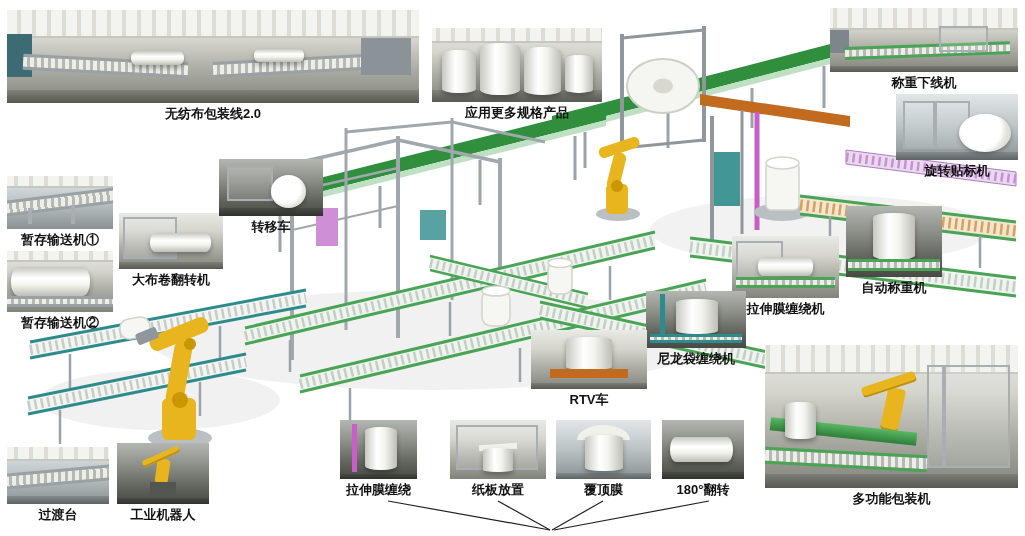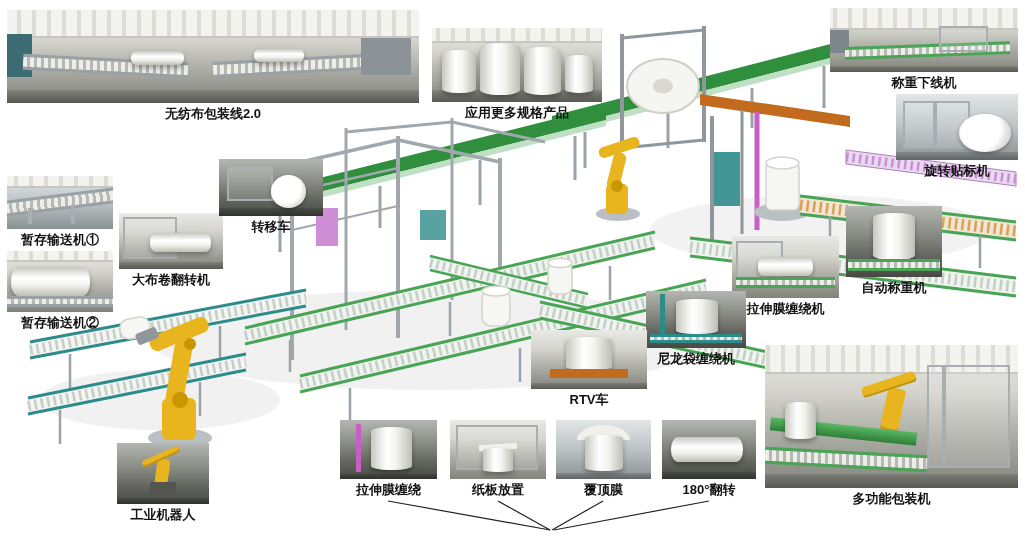--- a/index.html
+++ b/index.html
@@ -323,33 +323,41 @@
 
   <figure class="callout" style="left:219px;top:159px;width:104px">
     <div class="photo dark" style="height:57px">
       <i class="frame" style="left:8%;top:12%;width:44%;height:62%"></i>
       <i class="rollend" style="left:50%;top:28%;width:34%;height:58%"></i>
       <i class="floor" style="height:14%"></i>
     </div>
     <figcaption class="cap">转移车</figcaption>
   </figure>
 
+  <figure class="callout" style="left:7px;top:447px;width:102px">
+    <div class="photo cool" style="height:57px">
+      <i class="ceil" style="height:24%"></i>
+      <i class="rollers gray" style="left:-2%;top:38%;width:104%;height:28%;transform:rotate(-5deg)"></i>
+      <i class="floor" style="height:14%"></i>
+    </div>
+    <figcaption class="cap">过渡台</figcaption>
+  </figure>
 
   <figure class="callout" style="left:117px;top:443px;width:92px">
     <div class="photo dark" style="height:61px">
       <i class="arm" style="left:42%;top:26%;width:14%;height:42%;transform:rotate(8deg)"></i>
       <i class="arm" style="left:26%;top:16%;width:44%;height:12%;transform:rotate(-24deg)"></i>
       <i class="block" style="left:36%;top:64%;width:28%;height:22%;background:#535650"></i>
       <i class="floor" style="height:10%"></i>
     </div>
     <figcaption class="cap">工业机器人</figcaption>
   </figure>
 
 
-  <figure class="callout" style="left:340px;top:420px;width:97px">
+  <figure class="callout" style="left:340px;top:420px;width:77px">
     <div class="photo dark" style="height:59px">
       <i class="mast" style="left:16%;top:6%;height:82%"></i>
       <i class="rollv" style="left:32%;top:12%;width:42%;height:72%"></i>
       <i class="floor" style="height:8%"></i>
     </div>
     <figcaption class="cap">拉伸膜缠绕</figcaption>
   </figure>
 
   <figure class="callout" style="left:450px;top:420px;width:96px">
     <div class="photo" style="height:59px">
@@ -362,21 +370,21 @@
 
   <figure class="callout" style="left:556px;top:420px;width:95px">
     <div class="photo cool" style="height:59px">
       <i class="block white" style="left:22%;top:8%;width:56%;height:26%;border-radius:50% 50% 0 0/100% 100% 0 0"></i>
       <i class="rollv" style="left:30%;top:26%;width:40%;height:60%"></i>
       <i class="floor" style="height:10%"></i>
     </div>
     <figcaption class="cap">覆顶膜</figcaption>
   </figure>
 
-  <figure class="callout" style="left:662px;top:420px;width:94px">
+  <figure class="callout" style="left:662px;top:420px;width:82px">
     <div class="photo dark" style="height:59px">
       <i class="rollh" style="left:10%;top:28%;width:76%;height:44%"></i>
       <i class="floor" style="height:12%"></i>
     </div>
     <figcaption class="cap">180°翻转</figcaption>
   </figure>
 
   <figure class="callout" style="left:765px;top:345px;width:253px">
     <div class="photo" style="height:143px">
       <i class="ceil" style="height:20%"></i>

